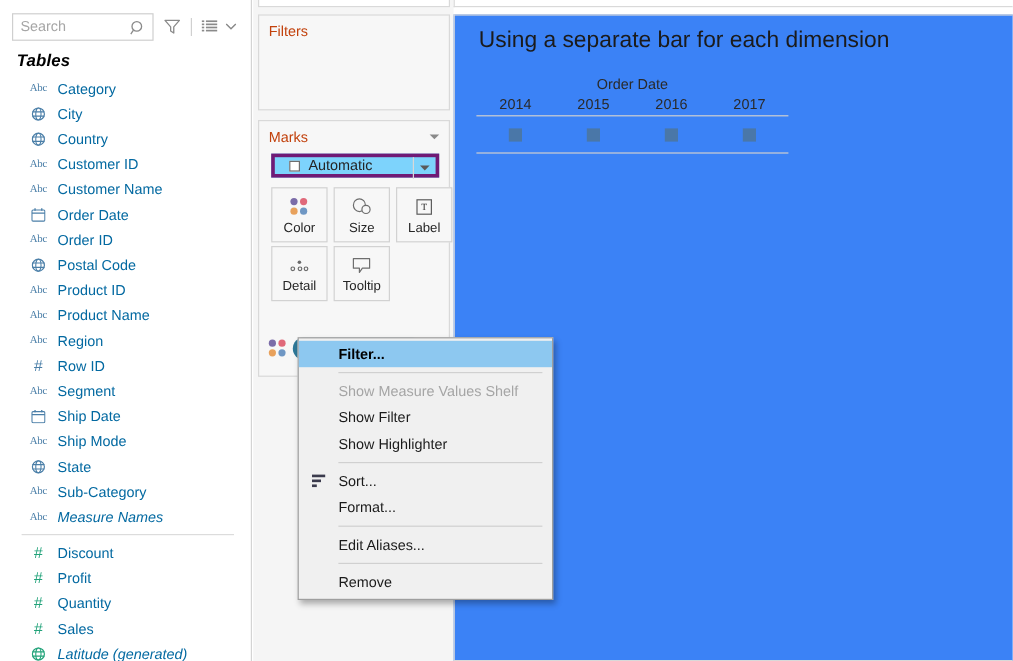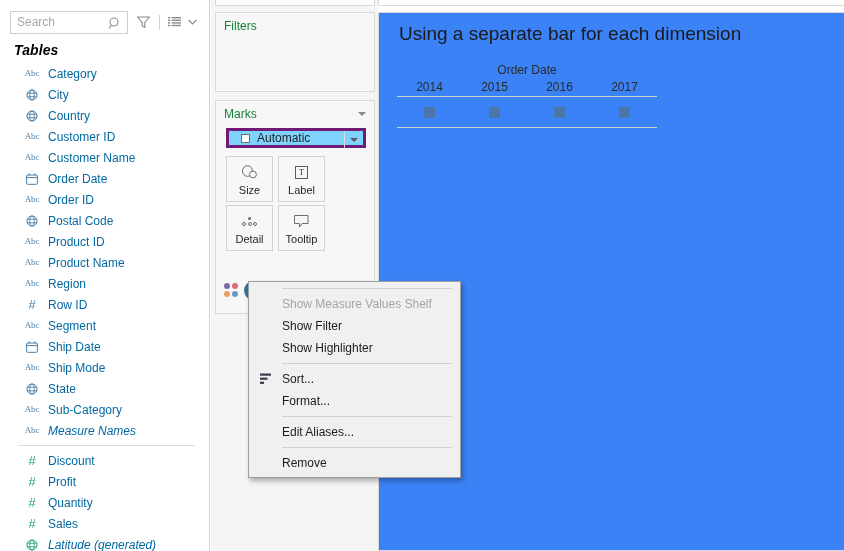--- a/index.html
+++ b/index.html
@@ -140,21 +140,21 @@
     position: absolute;
     left: 4px; top: 12px;
     width: 160px; height: 80px;
     background: #f7f7f7;
     border: 1px solid #d9d9d9;
   }
   .card-title {
     position: absolute;
     left: 8px; top: 6px;
     font-size: 12px;
-    color: #15803d;
+    color: #c2410c;
   }
   #marks-card {
     position: absolute;
     left: 4px; top: 100px;
     width: 160px; height: 214px;
     background: #f7f7f7;
     border: 1px solid #d9d9d9;
   }
   #marks-caret {
     position: absolute;
@@ -622,20 +622,31 @@
         <span id="mt-square"></span>
         <span id="mt-label">Automatic</span>
         <span id="mt-arrowbox">
             <span class="tri"></span>
           </span>
       </div>
 
       <div class="mark-btn-row" style="left:10px; top:55px;">
         <div class="mark-btn">
           <span class="glyph">
+            <span class="dots4">
+              <i style="background:#7b6ca8"></i>
+                <i style="background:#e0697a"></i>
+              <i style="background:#e8a15c"></i>
+                <i style="background:#6f97c4"></i>
+            </span>
+          </span>
+          <span class="cap">Color</span>
+        </div>
+        <div class="mark-btn">
+          <span class="glyph">
             <svg width="19" height="16" viewBox="0 0 19 16">
               <ellipse cx="7.5" cy="7" rx="5" ry="5.3" fill="none" stroke="#6e6e6e" stroke-width="1"></ellipse>
               <ellipse cx="13" cy="10.5" rx="3.4" ry="3.4" fill="#f7f7f7" stroke="#6e6e6e" stroke-width="1"></ellipse>
             </svg>
           </span>
           <span class="cap">Size</span>
         </div>
         <div class="mark-btn">
           <span class="glyph">
             <span class="tbox">T</span>
@@ -706,20 +717,23 @@
             <div class="bar" style="background: rgb(74, 119, 168);"></div>
           </div>
           <div class="barcell">
             <div class="bar" style="background: rgb(74, 119, 168);"></div>
           </div>
         </div>
     </div>
   </div>
 
   <div id="ctxmenu">
+      <div class="mi hl">
+        <span>Filter...</span>
+      </div>
       <div class="msep"></div>
       <div class="mi disabled">
         <span>Show Measure Values Shelf</span>
       </div>
       <div class="mi">
         <span>Show Filter</span>
       </div>
       <div class="mi">
         <span>Show Highlighter</span>
       </div>

